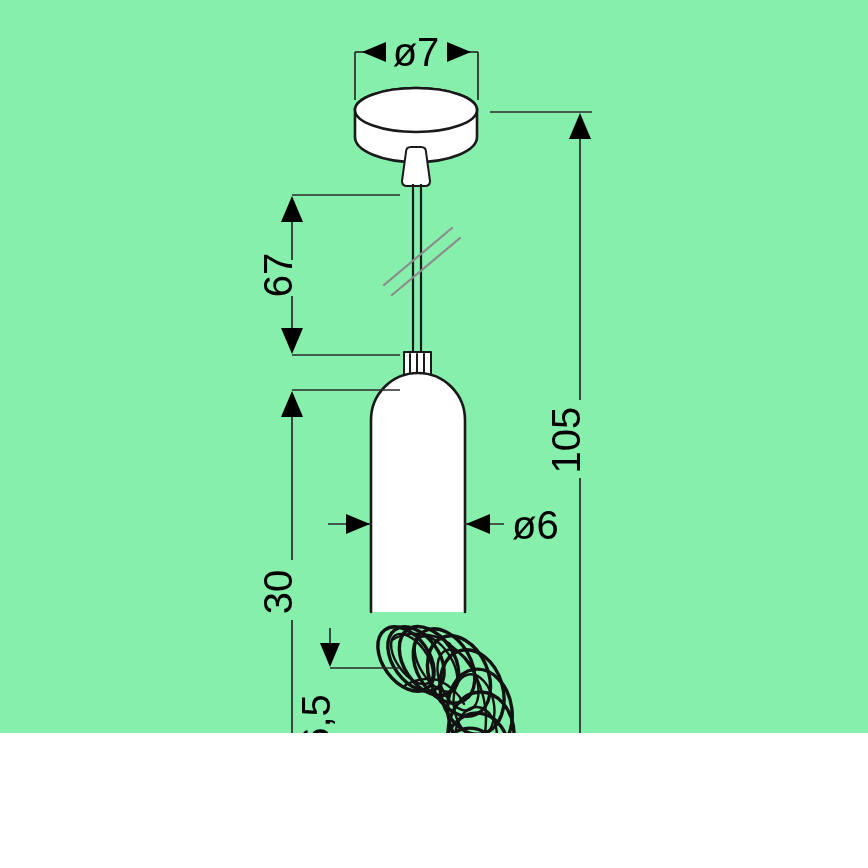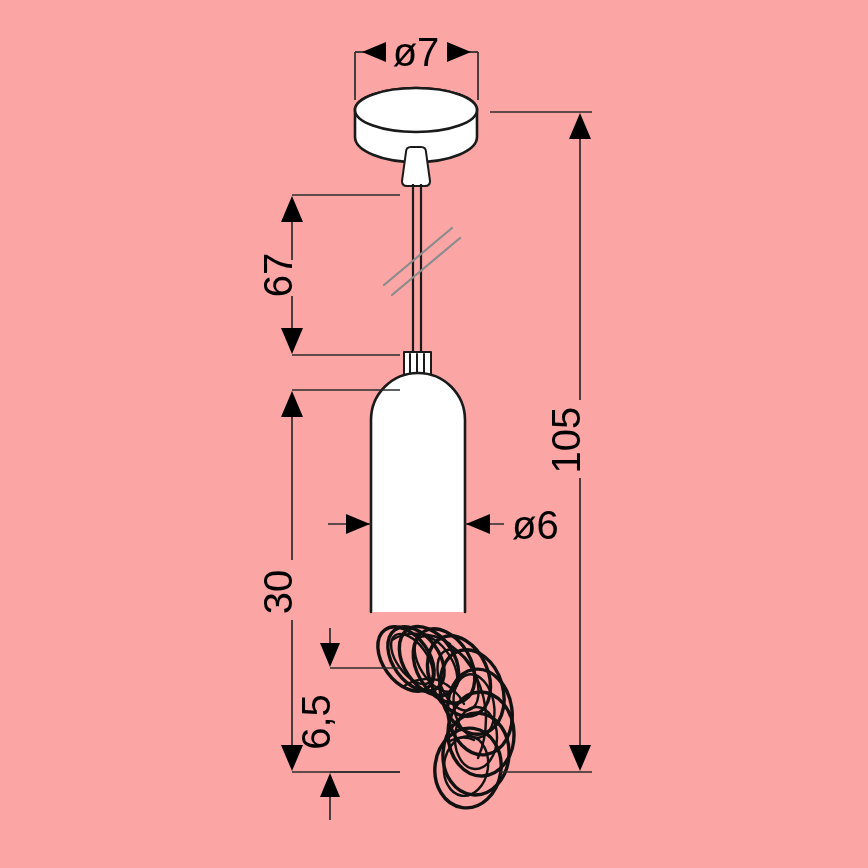--- a/index.html
+++ b/index.html
@@ -7,22 +7,22 @@
     margin: 0;
     padding: 0;
     background: #ffffff;
   }
   body {
     font-family: "Liberation Sans", sans-serif;
   }
   #drawing-root {
     position: relative;
     width: 868px;
-    height: 868px;
-    background: #fca5a5;
+    height: 733px;
+    background: #86efac;
     overflow: hidden;
   }
   #drawing-svg {
     position: absolute;
     left: 0;
     top: 0;
     width: 868px;
     height: 868px;
     display: block;
   }

